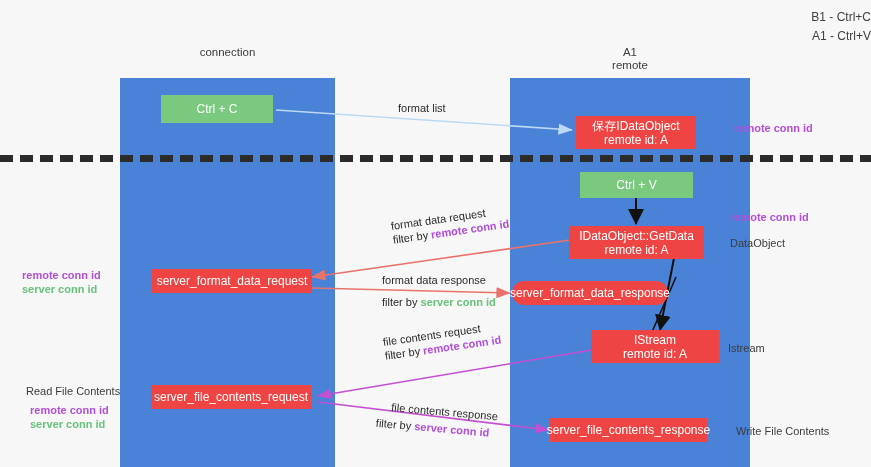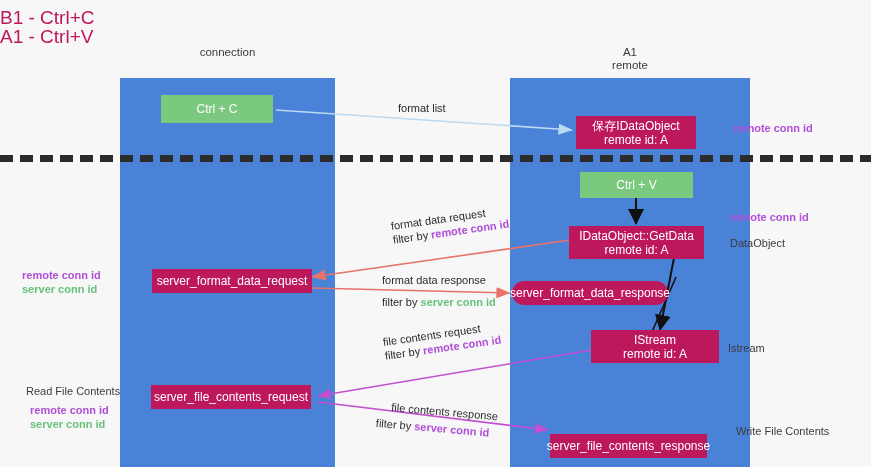--- a/index.html
+++ b/index.html
@@ -33,43 +33,43 @@
   #hdr-b1 { left: 150px; top: 46px; width: 155px; }
   #hdr-a1 { left: 555px; top: 46px; width: 150px; }
   .lane-header .lh-title { display: block; }
   .lane-header .lh-sub { display: block; }
 
   
   #title {
     position: absolute;
     left: 0; top: 8px;
     width: 871px;
-    text-align: left;
-    color: #be185d;
-    font-size: 19px;
+    text-align: right;
+    color: #404040;
+    font-size: 12px;
     line-height: 19px;
   }
   #title span { display: block; }
 
   
   .box {
     position: absolute;
     box-sizing: border-box;
     display: flex;
     flex-direction: column;
     align-items: center;
     justify-content: center;
     color: #ffffff;
     font-size: 12px;
     line-height: 14px;
     text-align: center;
     padding: 2px 12px;
   }
   .box.green { background: #7ac97f; }
-  .box.orange { background: #be185d; text-align: center; }
+  .box.orange { background: #ef4444; text-align: center; }
   .box span { display: block; white-space: nowrap; }
 
   
   #divider {
     position: absolute;
     left: 0;
     top: 155px;
     width: 871px;
     height: 7px;
     background: repeating-linear-gradient(
@@ -192,21 +192,21 @@
 
   <div class="box orange" style="left:591px; top:330px; width:128px; height:33px;">
     <span>IStream</span>
     <span>remote id: A</span>
   </div>
 
   <div class="box orange" style="left:151px; top:385px; width:160px; height:24px;">
     <span>server_file_contents_request</span>
   </div>
 
-  <div class="box orange" style="left:550px; top:418px; width:157px; height:24px;margin-top:16px;">
+  <div class="box orange" style="left:550px; top:418px; width:157px; height:24px;">
     <span>server_file_contents_response</span>
   </div>
 
   <div class="edgelabel" style="left:398px; top:101px;">
     <span>format list</span>
   </div>
 
   <div class="edgelabel" style="left:390px; top:219px; transform:rotate(-8deg); transform-origin:left top;">
     <div>format data request</div>
     <div><span>filter by </span><span class="hl-purple">remote conn id</span></div>

